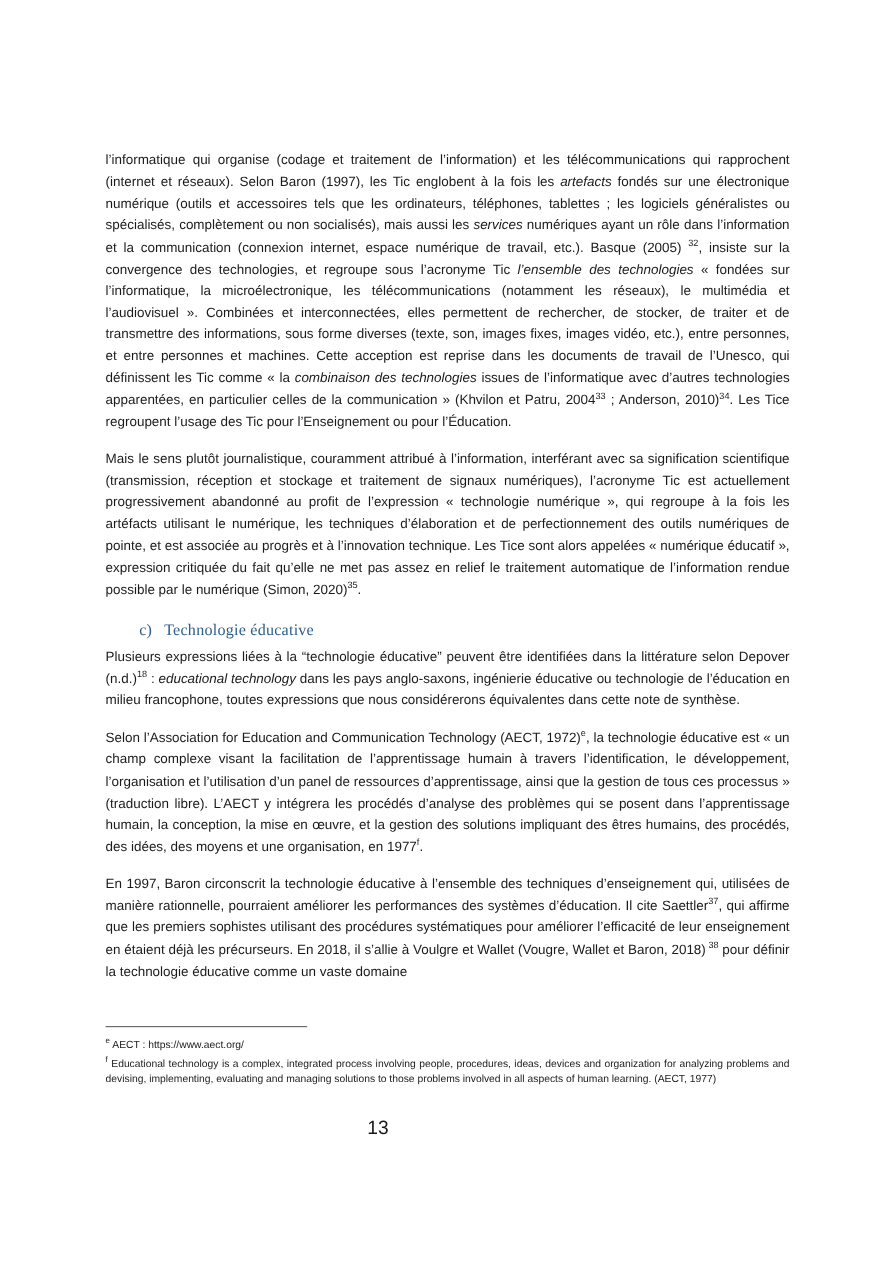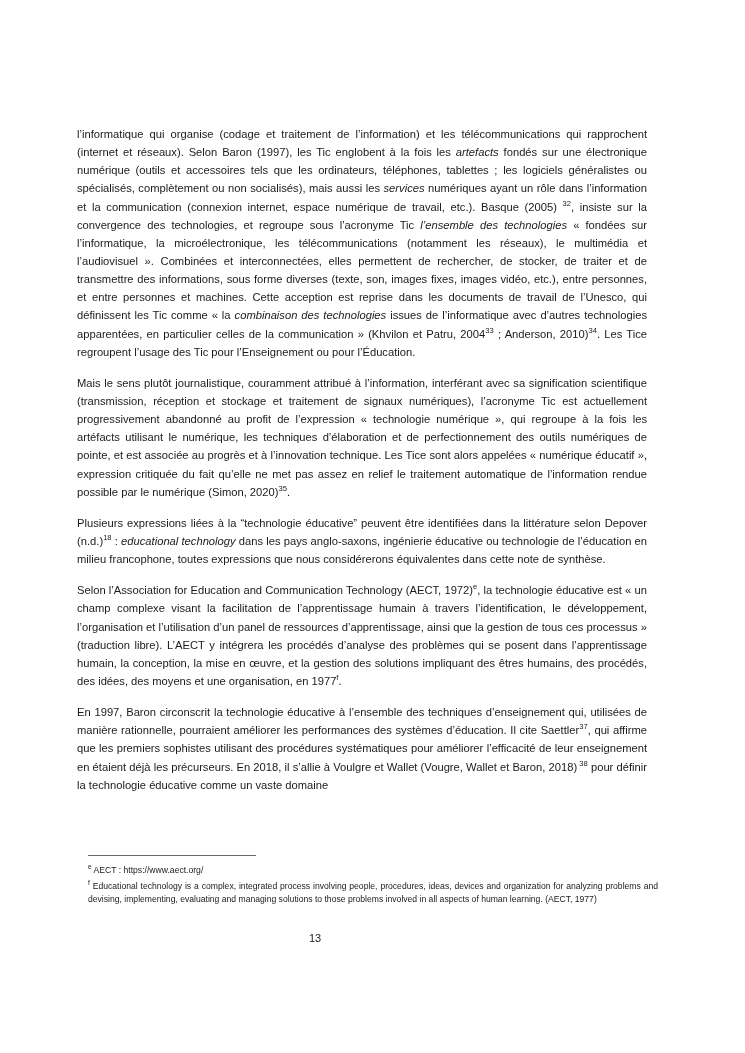--- a/index.html
+++ b/index.html
@@ -17,21 +17,21 @@
   }
   .page {
     position: absolute;
     left: 0; top: 0;
     width: 745px;
     height: 1053px;
     background: #ffffff;
   }
   .content {
     position: absolute;
-    left: 77px;
+    left: 88px;
     top: 125px;
     width: 570px;
   }
   p.body {
     font-size: 11.2px;
     line-height: 1.62;
     text-align: justify;
     margin: 0 0 13px 0;
     color: #1a1a1a;
     hyphens: none;
@@ -75,34 +75,37 @@
   .fn sup {
     font-size: 6.6px;
   }
   .fn b { font-weight: normal; }
   .pagenum {
     position: absolute;
     left: 0;
     top: 932px;
     width: 630px;
     text-align: center;
-    font-size: 11px;
+    font-size: 16px;
     color: #1a1a1a;
   }
 </style>
 </head>
 <body>
 
 <div class="page">
 
   <div class="content">
 
     <p class="body">l’informatique qui organise (codage et traitement de l’information) et les télécommunications qui rapprochent (internet et réseaux). Selon Baron (1997), les Tic englobent à la fois les <span class="it">artefacts</span> fondés sur une électronique numérique (outils et accessoires tels que les ordinateurs, téléphones, tablettes ; les logiciels généralistes ou spécialisés, complètement ou non socialisés), mais aussi les <span class="it">services</span> numériques ayant un rôle dans l’information et la communication (connexion internet, espace numérique de travail, etc.). Basque (2005) <sup>32</sup>, insiste sur la convergence des technologies, et regroupe sous l’acronyme Tic <span class="it">l’ensemble des technologies</span> « fondées sur l’informatique, la microélectronique, les télécommunications (notamment les réseaux), le multimédia et l’audiovisuel ». Combinées et interconnectées, elles permettent de rechercher, de stocker, de traiter et de transmettre des informations, sous forme diverses (texte, son, images fixes, images vidéo, etc.), entre personnes, et entre personnes et machines. Cette acception est reprise dans les documents de travail de l’Unesco, qui définissent les Tic comme « la <span class="it">combinaison des technologies</span> issues de l’informatique avec d’autres technologies apparentées, en particulier celles de la communication » (Khvilon et Patru, 2004<sup>33</sup> ; Anderson, 2010)<sup>34</sup>. Les Tice regroupent l’usage des Tic pour l’Enseignement ou pour l’Éducation.</p>
     <p class="body">Mais le sens plutôt journalistique, couramment attribué à l’information, interférant avec sa signification scientifique (transmission, réception et stockage et traitement de signaux numériques), l’acronyme Tic est actuellement progressivement abandonné au profit de l’expression « technologie numérique », qui regroupe à la fois les artéfacts utilisant le numérique, les techniques d’élaboration et de perfectionnement des outils numériques de pointe, et est associée au progrès et à l’innovation technique. Les Tice sont alors appelées « numérique éducatif », expression critiquée du fait qu’elle ne met pas assez en relief le traitement automatique de l’information rendue possible par le numérique (Simon, 2020)<sup>35</sup>.</p>
 
+    <h3 class="heading">
+      <span class="lbl">c)</span><span>Technologie éducative</span>
+    </h3>
 
     <p class="body">Plusieurs expressions liées à la “technologie éducative” peuvent être identifiées dans la littérature selon Depover (n.d.)<sup>18</sup> : <span class="it">educational technology</span> dans les pays anglo-saxons, ingénierie éducative ou technologie de l’éducation en milieu francophone, toutes expressions que nous considérerons équivalentes dans cette note de synthèse.</p>
     <p class="body">Selon l’Association for Education and Communication Technology (AECT, 1972)<sup>e</sup>, la technologie éducative est « un champ complexe visant la facilitation de l’apprentissage humain à travers l’identification, le développement, l’organisation et l’utilisation d’un panel de ressources d’apprentissage, ainsi que la gestion de tous ces processus » (traduction libre). L’AECT y intégrera les procédés d’analyse des problèmes qui se posent dans l’apprentissage humain, la conception, la mise en œuvre, et la gestion des solutions impliquant des êtres humains, des procédés, des idées, des moyens et une organisation, en 1977<sup>f</sup>.</p>
     <p class="body">En 1997, Baron circonscrit la technologie éducative à l’ensemble des techniques d’enseignement qui, utilisées de manière rationnelle, pourraient améliorer les performances des systèmes d’éducation. Il cite Saettler<sup>37</sup>, qui affirme que les premiers sophistes utilisant des procédures systématiques pour améliorer l’efficacité de leur enseignement en étaient déjà les précurseurs. En 2018, il s’allie à Voulgre et Wallet (Vougre, Wallet et Baron, 2018)<sup> 38</sup> pour définir la technologie éducative comme un vaste domaine</p>
 
   </div>
 
   <div class="footnotes">
     <div class="fn-rule"></div>
     <p class="fn"><sup>e</sup> <b>AECT</b> : https://www.aect.org/</p>

